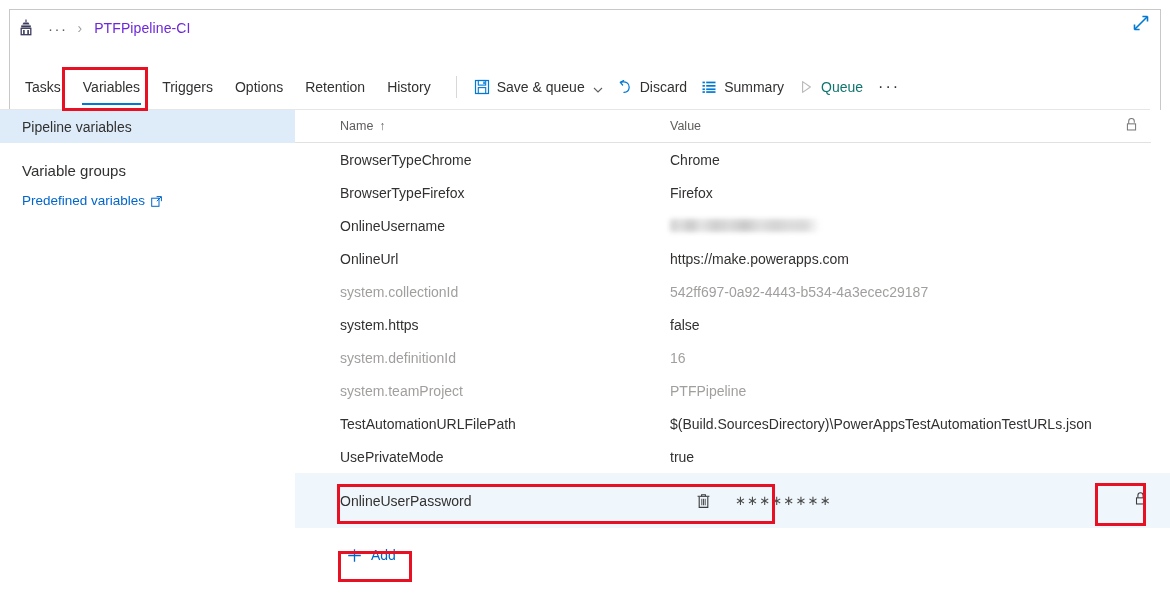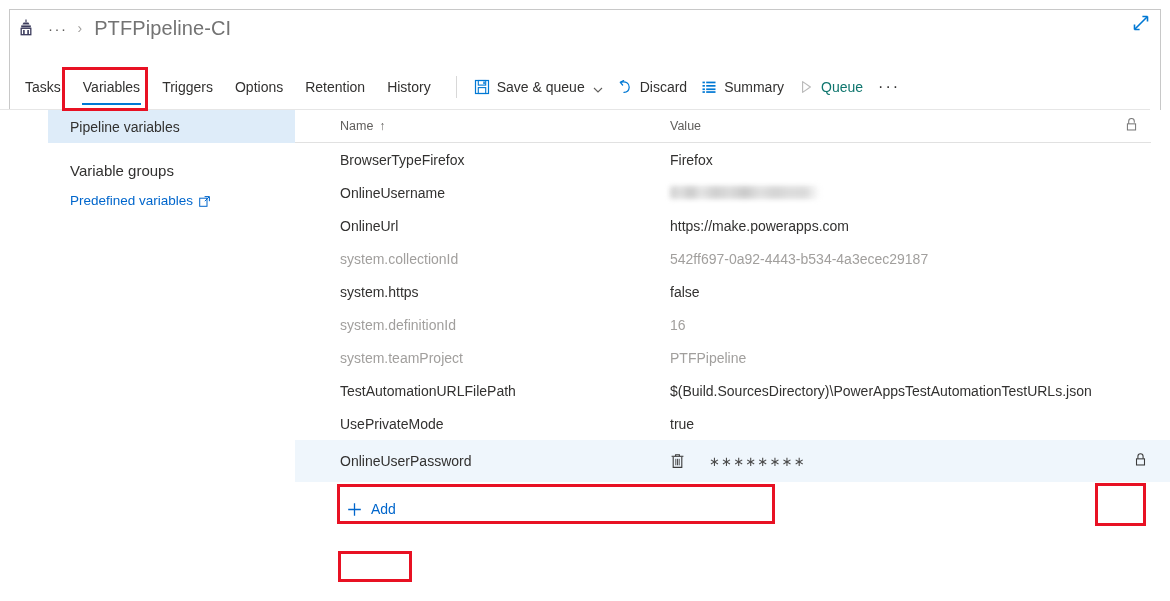--- a/index.html
+++ b/index.html
@@ -53,22 +53,22 @@
     margin-right: 10px;
     line-height: 1;
   }
   .bc-sep {
     color: #a19f9d;
     font-size: 14px;
     margin-right: 12px;
     line-height: 1;
   }
   .bc-title {
-    color: #737373;
-    font-size: 20px;
+    color: #6d28d9;
+    font-size: 14px;
     font-weight: 400;
     letter-spacing: 0.1px;
   }
 
   
   .toolbar {
     position: absolute;
     left: 0;
     top: 64px;
     width: 1150px;
@@ -151,21 +151,20 @@
   
   .sidebar {
     position: absolute;
     left: 0;
     top: 110px;
     width: 328px;
     bottom: 0;
     border-right: 1px solid #e1e1e1;
     box-sizing: border-box;
     background: #ffffff;
-    padding-left: 48px;
   }
   .side-item {
     height: 33px;
     display: flex;
     align-items: center;
     padding-left: 22px;
     font-size: 14px;
     color: #323130;
     cursor: pointer;
   }
@@ -236,22 +235,23 @@
   }
   .row {
     height: 33px;
     display: flex;
     align-items: center;
     padding-left: 45px;
     box-sizing: border-box;
     position: relative;
   }
   .row.locked-row {
-    height: 42px;
+    height: 55px;
     background: #eff6fc;
+    gap: 26px;
   }
   .cell-name {
     width: 330px;
     font-size: 14px;
     color: #323130;
     white-space: nowrap;
   }
   .cell-value {
     flex: 1;
     font-size: 14px;
@@ -456,20 +456,25 @@
         <div class="th th-lock">
           <span>
             <svg viewBox="0 0 14 16" width="13" height="15">
               <path d="M4.0 7.2 L4.0 4.6 A3.0 3.0 0 0 1 10.0 4.6 L10.0 6.0" fill="none" stroke="#767676" stroke-width="1.1"></path>
               <rect x="2.6" y="7.3" width="8.8" height="6.6" fill="none" stroke="#767676" stroke-width="1.1"></rect>
             </svg>
           </span>
         </div>
       </div>
 
+      <div class="row">
+        <div class="cell-name">BrowserTypeChrome</div>
+        <div class="cell-value">Chrome</div>
+        <div class="cell-lock"></div>
+      </div>
 
       <div class="row">
         <div class="cell-name">BrowserTypeFirefox</div>
         <div class="cell-value">Firefox</div>
         <div class="cell-lock"></div>
       </div>
 
       <div class="row">
         <div class="cell-name">OnlineUsername</div>
         <div class="cell-value">

